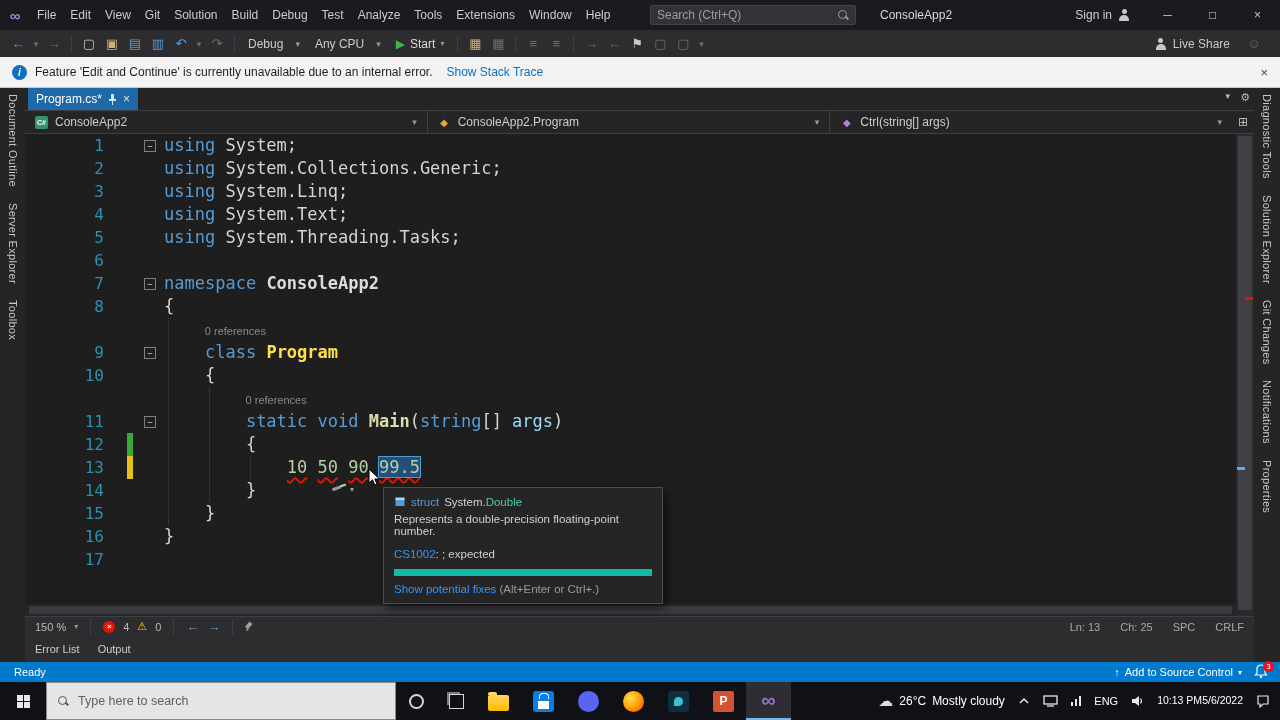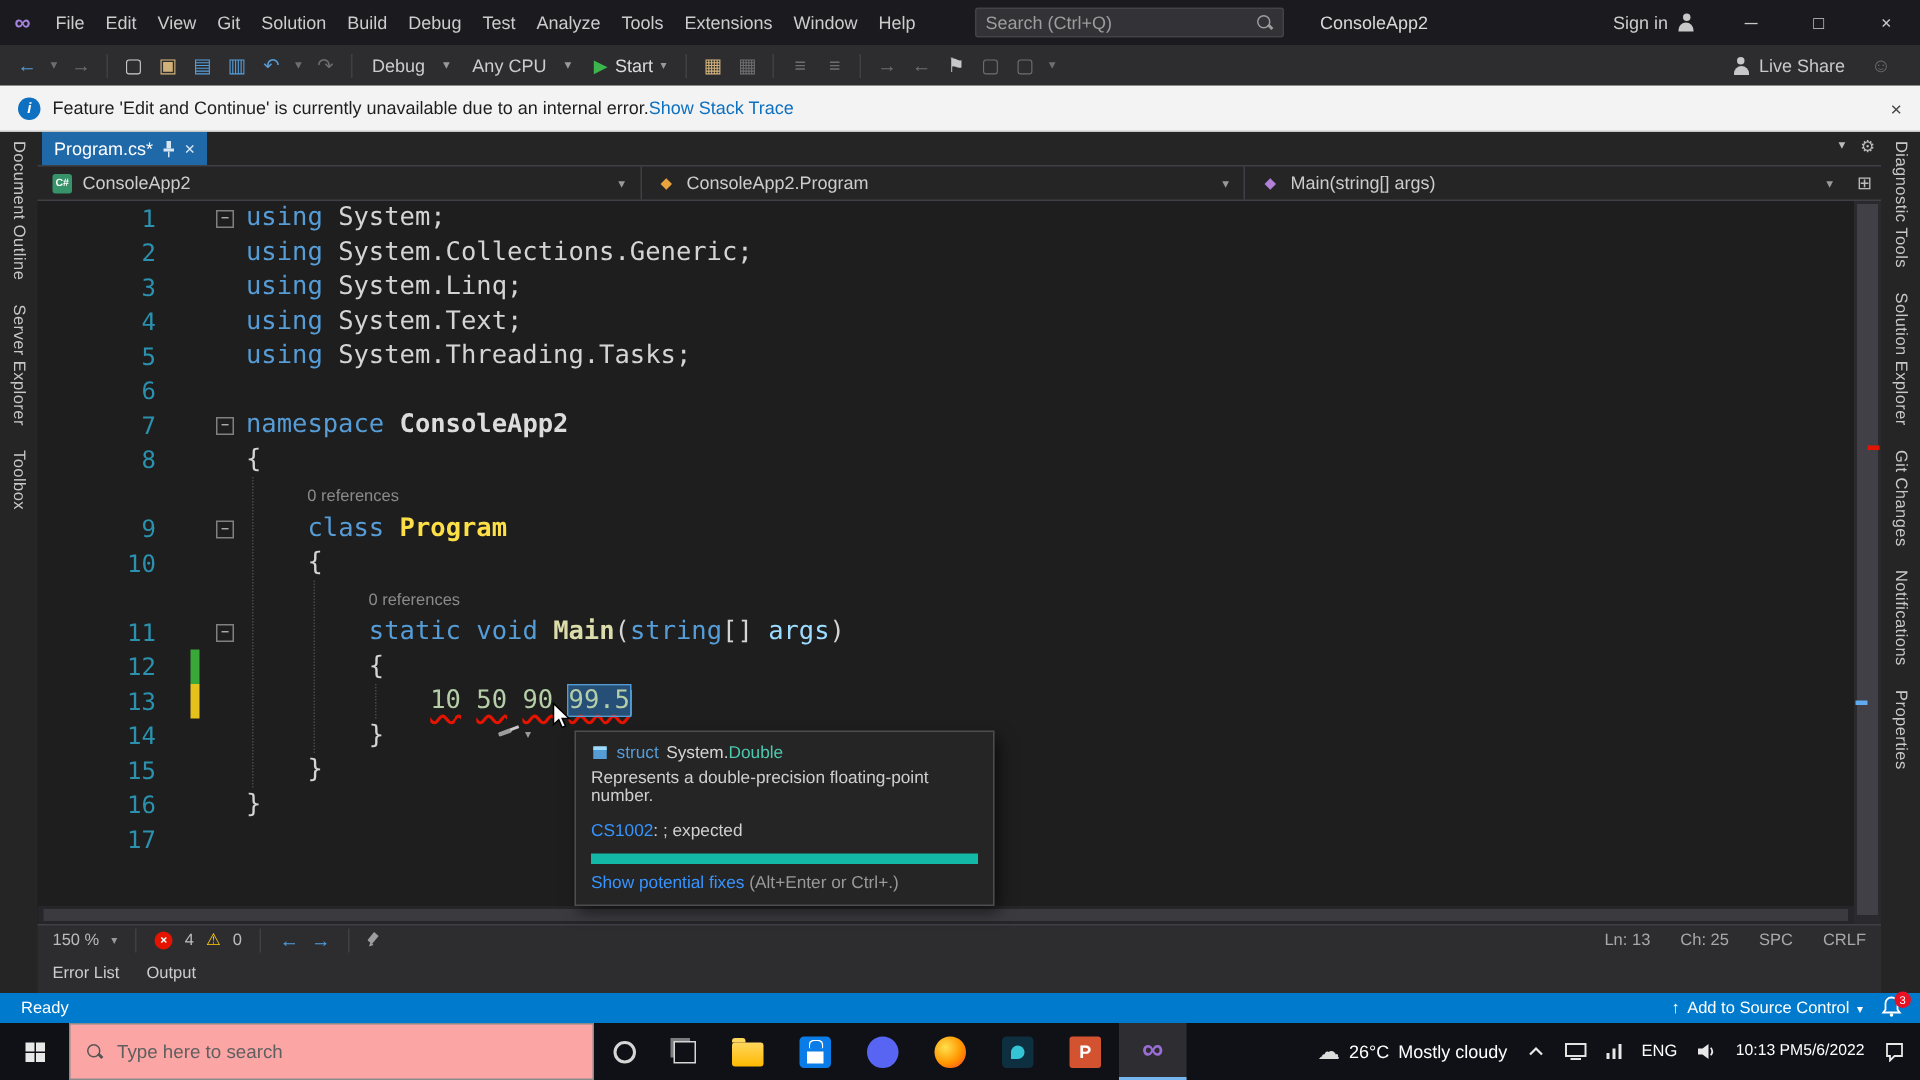--- a/index.html
+++ b/index.html
@@ -31,21 +31,21 @@
   .start-btn{height:22px;display:flex;align-items:center;gap:5px;padding:0 6px;color:#dcdcdc}
   .play{color:#3cb64c;font-size:12px}
   .toolbar .right{margin-left:auto;display:flex;align-items:center;gap:14px;padding-right:8px}
   .person{width:12px;height:12px;position:relative;display:inline-block}
   .person::before{content:'';position:absolute;left:3.5px;top:0;width:5px;height:5px;border-radius:50%;background:#c8c8c8}
   .person::after{content:'';position:absolute;left:1px;top:6px;width:10px;height:6px;border-radius:5px 5px 0 0;background:#c8c8c8}
 
   
   .infobar{height:31px;background:#f3f3f3;border-bottom:1px solid #c8c8c8;display:flex;align-items:center;padding:0 12px;font-size:12px;color:#1e1e1e;flex:none}
   .info-ic{width:15px;height:15px;border-radius:50%;background:#0e70c0;color:#fff;font-size:10px;font-weight:bold;font-style:italic;display:flex;align-items:center;justify-content:center;margin-right:8px;flex:none}
-  .infobar a{color:#0e70c0;text-decoration:none;margin-left:0}
+  .infobar a{color:#0e70c0;text-decoration:none;margin-left:14px}
   .infobar .close{margin-left:auto;color:#444;font-size:13px}
 
   
   .main{flex:1;display:flex;min-height:0;background:#252526}
   .tool-strip{width:25px;background:#252526;display:flex;flex-direction:column;align-items:center;gap:16px;padding-top:6px}
   .tool-strip.right{width:26px}
   .side-label{writing-mode:vertical-rl;font-size:11px;color:#c8c8c8;letter-spacing:.3px}
   .workspace{flex:1;display:flex;flex-direction:column;min-width:0}
 
   .tabstrip{height:22px;background:#252526;display:flex;align-items:flex-end;padding-left:3px;position:relative;flex:none}
@@ -122,21 +122,21 @@
   .statusbar .msg{padding-left:14px}
   .statusbar .right{margin-left:auto;display:flex;align-items:center;gap:12px;padding-right:10px}
   .bell-wrap{position:relative;width:16px;height:16px}
   .badge{position:absolute;right:-4px;top:-3px;background:#e81123;border-radius:50%;width:11px;height:11px;font-size:7.5px;display:flex;align-items:center;justify-content:center}
 
   
   .taskbar{height:38px;background:#101116;display:flex;align-items:stretch;color:#fff;flex:none}
   .start{width:46px;display:flex;align-items:center;justify-content:center}
   .start .grid{display:grid;grid-template-columns:6px 6px;grid-template-rows:6px 6px;gap:1px}
   .start .grid i{background:#e8e8e8}
-  .tb-search{width:350px;background:#fca5a5;border:1px solid #8a8a8a;display:flex;align-items:center;gap:9px;padding-left:11px;color:#5f5f5f;font-size:12.5px}
+  .tb-search{width:350px;background:#e5e5e5;border:1px solid #8a8a8a;display:flex;align-items:center;gap:9px;padding-left:11px;color:#5f5f5f;font-size:12.5px}
   .tb-search .mag::before{border-color:#555}
   .tb-search .mag::after{background:#555}
   .circ-btn{width:40px;display:flex;align-items:center;justify-content:center}
   .cortana{width:15px;height:15px;border:2px solid #d6d6d6;border-radius:50%}
   .taskview{width:15px;height:15px;border:1.5px solid #d6d6d6;box-shadow:-3px -3px 0 -1px rgba(214,214,214,.55)}
   .task-apps{display:flex}
   .task-app{width:45px;display:flex;align-items:center;justify-content:center}
   .task-app.active{background:rgba(255,255,255,.12);border-bottom:2px solid #75b6f0}
   .app-icon{width:21px;height:21px;display:flex;align-items:center;justify-content:center}
   .app-file-explorer{background:linear-gradient(#ffd75e,#ffb900);border-radius:2px;height:16px;position:relative;margin-top:3px}
@@ -285,21 +285,21 @@
           <span>ConsoleApp2</span>
           <span class="car">▾</span>
         </div>
         <div class="crumb">
           <span class="nav-ic cls">◆</span>
           <span>ConsoleApp2.Program</span>
           <span class="car">▾</span>
         </div>
         <div class="crumb" style="border-right:none">
           <span class="nav-ic mth">◆</span>
-          <span>Main(string[] args)</span>
+          <span>Ctrl(string[] args)</span>
           <span class="car">▾</span>
         </div>
         <div class="nav-add">⊞</div>
       </div>
 
       <div class="editor-wrap">
         <div class="editor">
           <div class="code-lines">
               <div class="code-row"><div class="line-number">1</div><div class="change-margin"></div><div class="fold-col"><div class="fold-box">−</div></div><div class="code-text"><span class="tk-kw">using</span><span class="tk-pl"> System;</span></div></div>
               <div class="code-row"><div class="line-number">2</div><div class="change-margin"></div><div class="fold-col"></div><div class="code-text"><span class="tk-kw">using</span><span class="tk-pl"> System.Collections.Generic;</span></div></div>

